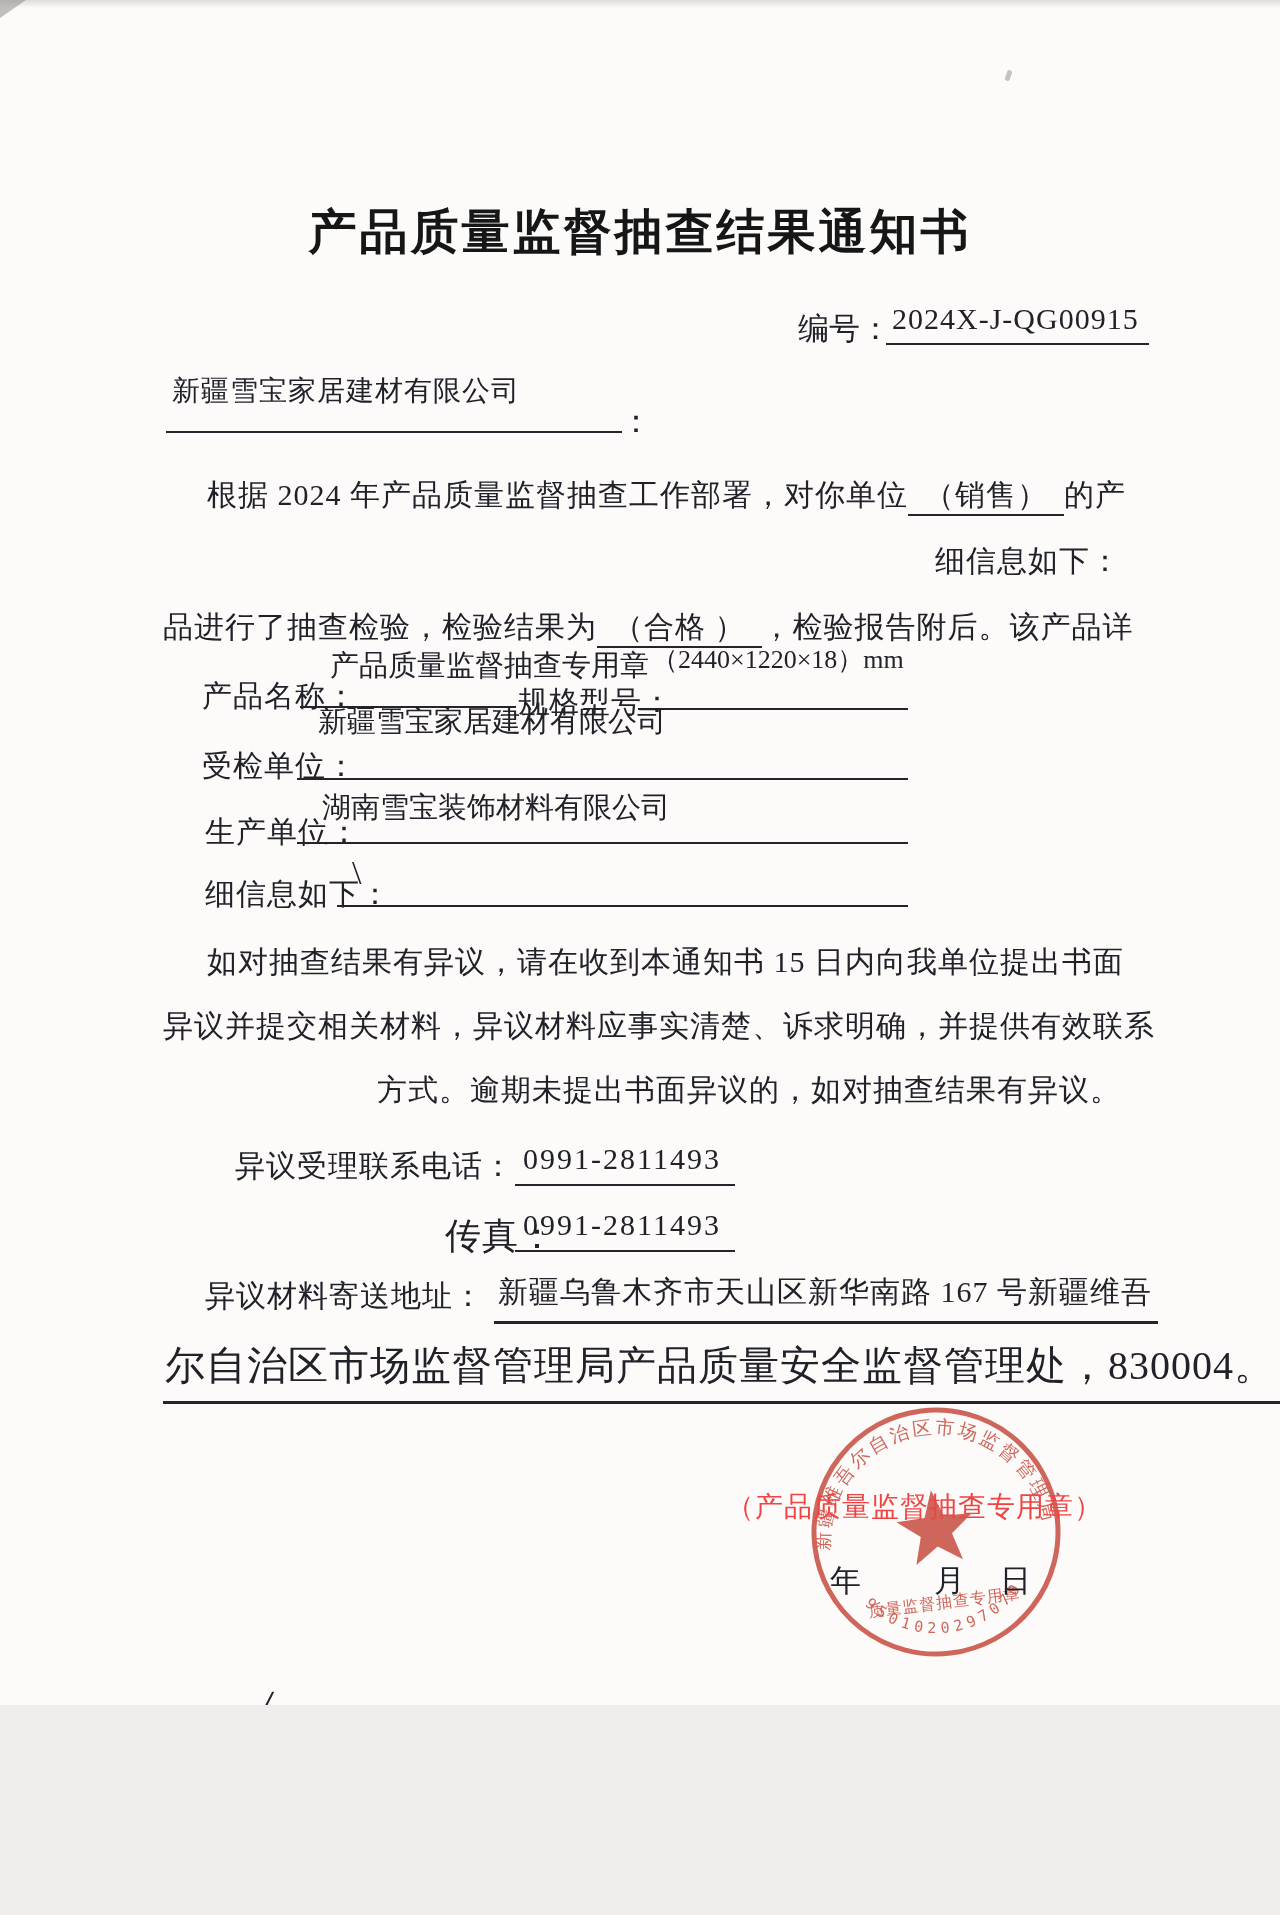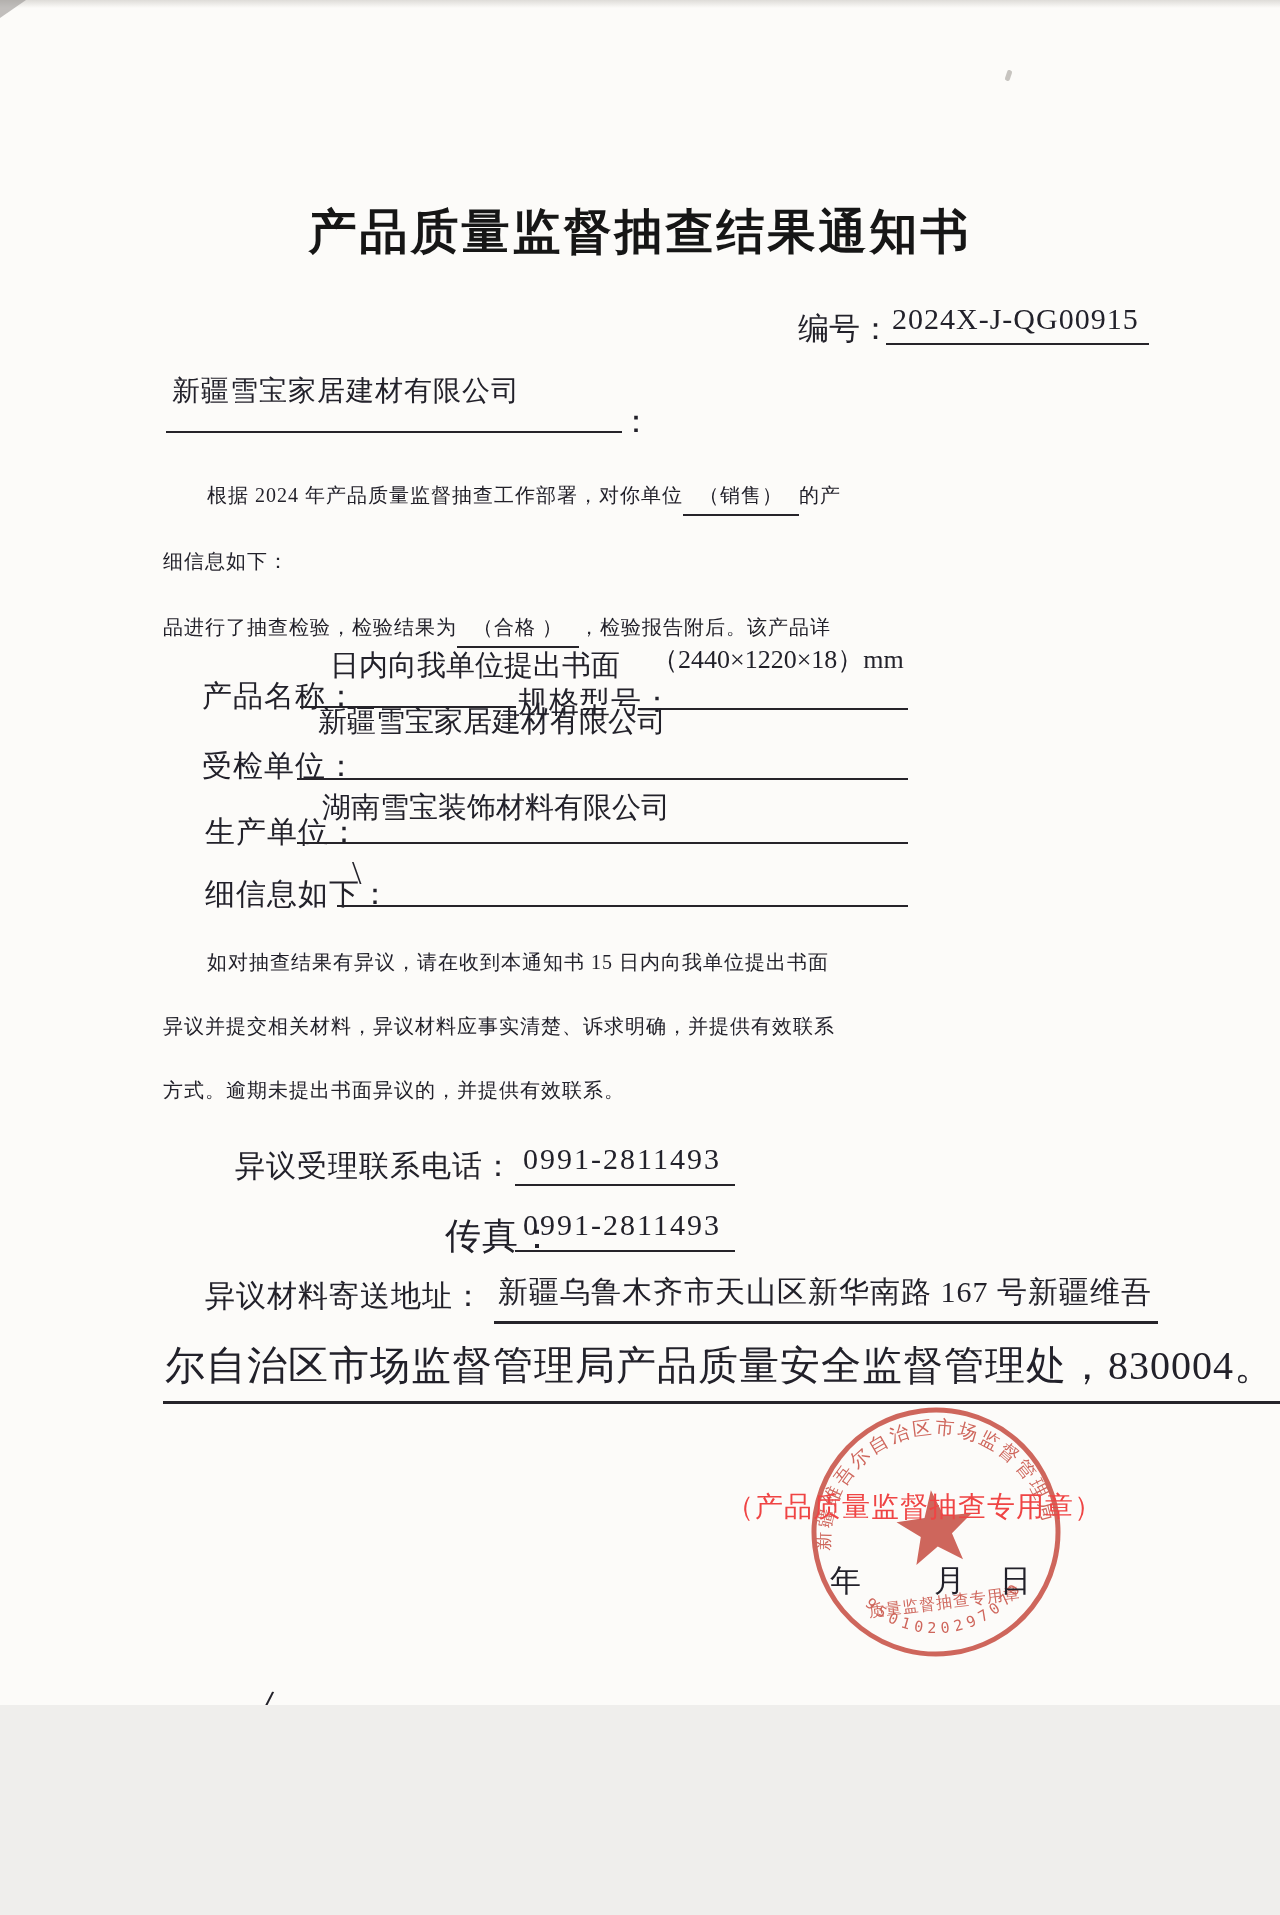--- a/index.html
+++ b/index.html
@@ -27,21 +27,21 @@
     font-weight:900;font-size:48px;letter-spacing:3px;color:#161616;
   }
   .doc-no-label{left:798px;top:308px;font-size:31px;}
   .doc-no-value{left:886px;top:302px;font-size:30px;letter-spacing:1px;
     border-bottom:2px solid #26242a;padding:0 10px 7px 6px;}
 
   .addressee{left:172px;top:372px;font-size:28px;letter-spacing:1px;}
   .addressee-line{left:166px;top:431px;width:456px;height:0;border-bottom:2px solid #26242a;}
   .addressee-colon{left:620px;top:400px;font-size:32px;}
 
-  .para{left:163px;width:958px;font-size:20px;line-height:66px;letter-spacing:1px;}
+  .para{left:163px;width:958px;font-size:30px;line-height:66px;letter-spacing:1px;text-align:right;}
   .para1{top:462px;}
   .para2{top:930px;line-height:64px;}
   .para .ln{white-space:nowrap;}
   .indent{padding-left:44px;}
   .blank{display:inline-block;border-bottom:2px solid #26242a;
     padding:0 16px 2px 16px;line-height:34px;}
 
   .fld-label{font-size:30px;letter-spacing:1px;}
   .fld-value{font-size:29px;letter-spacing:0;}
   .uline{height:0;border-bottom:2px solid #26242a;}
@@ -103,21 +103,21 @@
   <div class="abs addressee-line"></div>
   <span class="abs addressee-colon">：</span>
 
   <div class="abs para para1">
     <div class="ln indent"><span>根据 2024 年产品质量监督抽查工作部署，对你单位</span><span class="blank">（销售）</span><span>的产</span></div>
     <div class="ln">细信息如下：</div>
     <div class="ln"><span>品进行了抽查检验，检验结果为</span><span class="blank">（合格 ）</span><span>，检验报告附后。该产品详</span></div>
   </div>
 
   <span class="abs fld-label f1-label">产品名称：</span>
-  <span class="abs fld-value f1-value">日内向我单位提出书面</span>
+  <span class="abs fld-value f1-value">产品质量监督抽查专用章</span>
   <div class="abs uline f1-line"></div>
 
   <span class="abs fld-label f2-label">规格型号：</span>
   <span class="abs fld-value f2-value">（2440×1220×18）mm</span>
   <div class="abs uline f2-line"></div>
 
   <span class="abs fld-value f3-value">新疆雪宝家居建材有限公司</span>
   <span class="abs fld-label f3-label">受检单位：</span>
   <div class="abs uline f3-line"></div>
 
@@ -125,21 +125,21 @@
   <span class="abs fld-label f4-label">生产单位：</span>
   <div class="abs uline f4-line"></div>
 
   <span class="abs fld-label f5-label">细信息如下：</span>
   <span class="abs fld-value f5-value">\</span>
   <div class="abs uline f5-line"></div>
 
   <div class="abs para para2">
     <div class="ln indent">如对抽查结果有异议，请在收到本通知书 15 日内向我单位提出书面</div>
     <div class="ln">异议并提交相关材料，异议材料应事实清楚、诉求明确，并提供有效联系</div>
-    <div class="ln">方式。逾期未提出书面异议的，并提供有效联系。</div>
+    <div class="ln">方式。逾期未提出书面异议的，如对抽查结果有异议。</div>
   </div>
 
   <span class="abs phone-label">异议受理联系电话：</span>
   <span class="abs phone-value">0991-2811493</span>
 
   <span class="abs fax-label">传真：</span>
   <span class="abs fax-value">0991-2811493</span>
 
   <span class="abs addr-label">异议材料寄送地址：</span>
   <span class="abs addr-v1">新疆乌鲁木齐市天山区新华南路 167 号新疆维吾</span>

